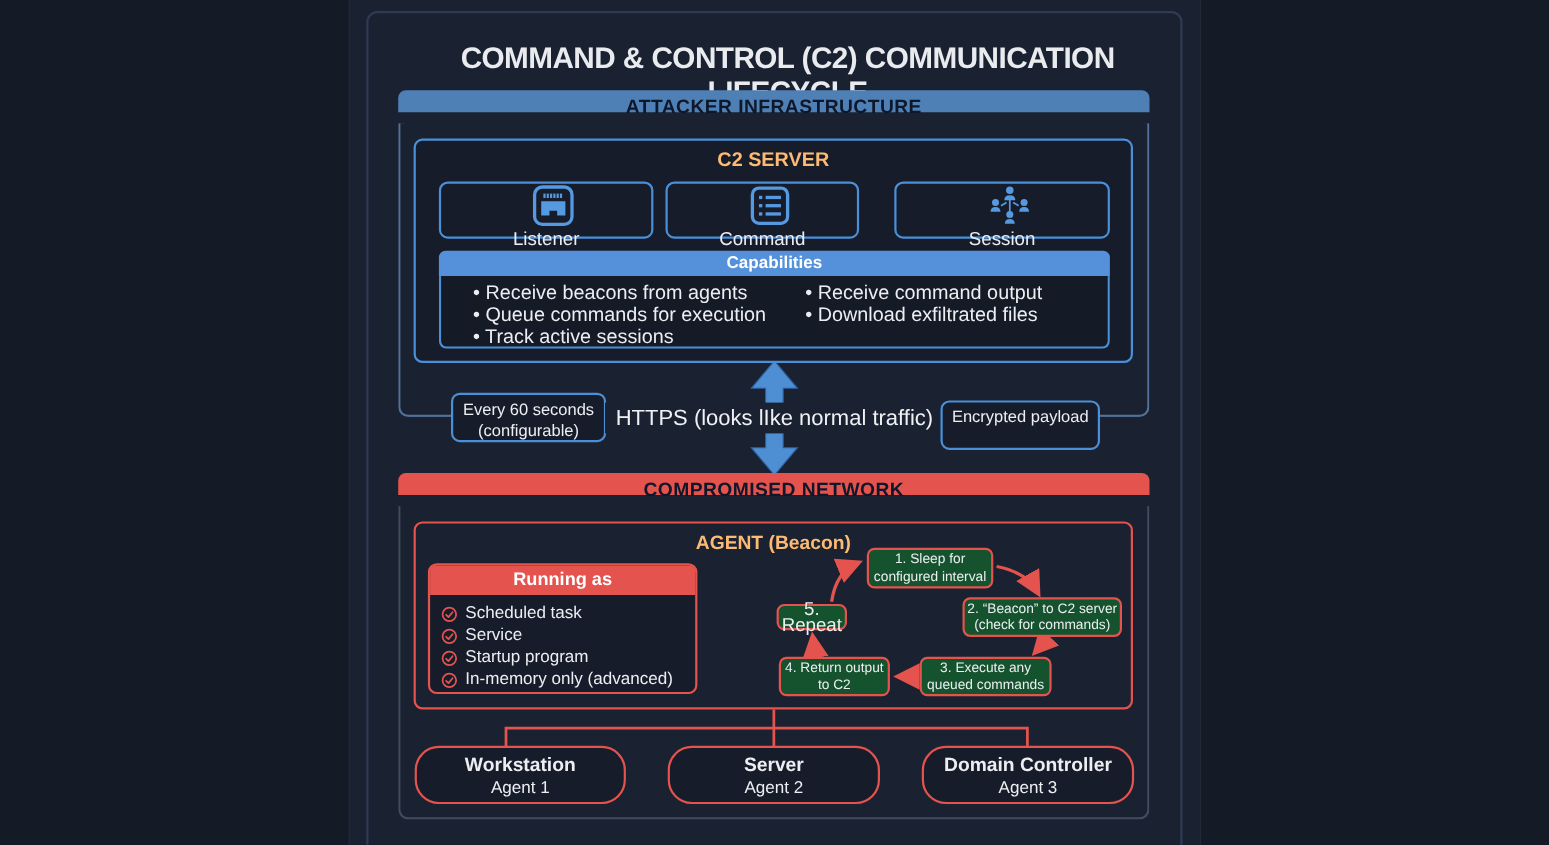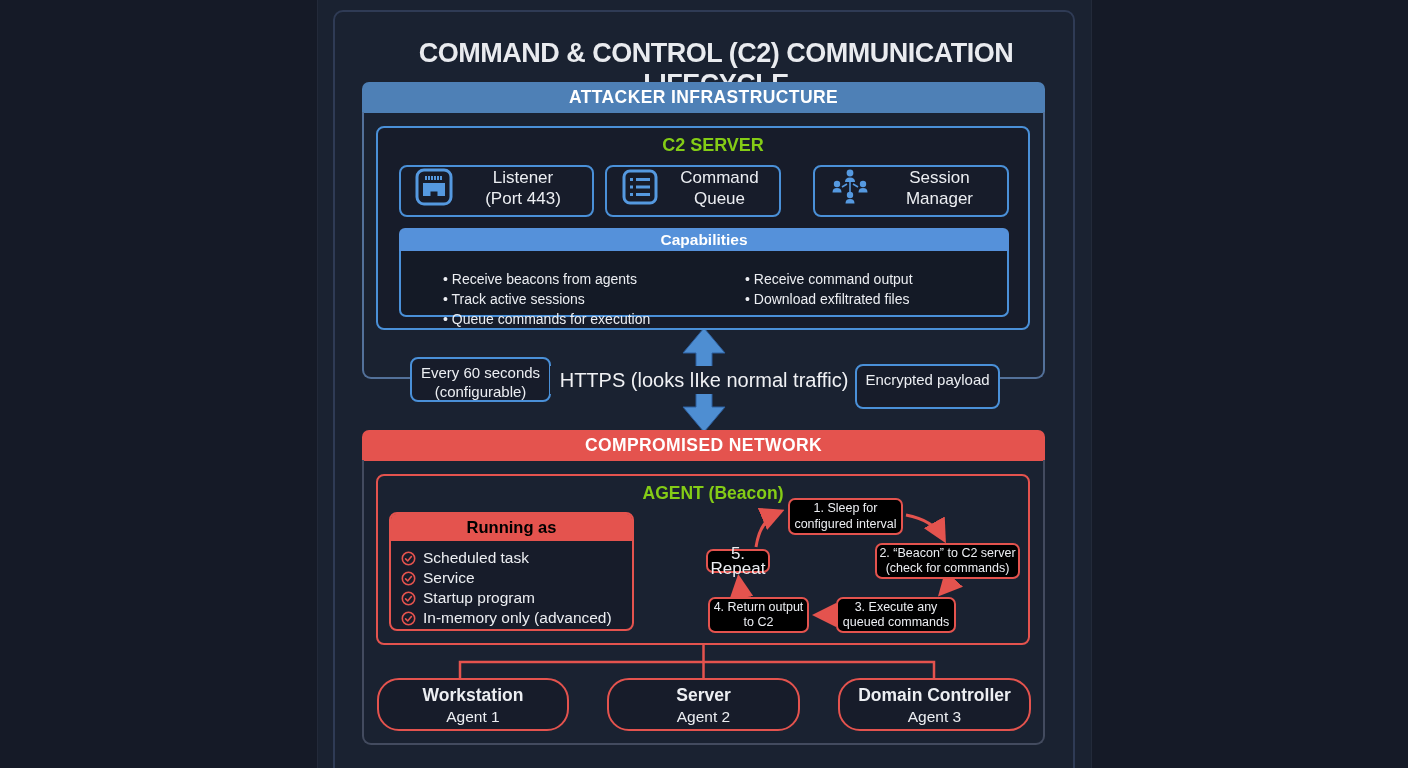--- a/index.html
+++ b/index.html
@@ -4,50 +4,50 @@
 <style>
   html,body{margin:0;padding:0;background:#151a27;}
   .stage{position:relative;width:1408px;height:768px;overflow:hidden;
          font-family:"Liberation Sans","DejaVu Sans",sans-serif;color:#eceef2;}
   .band{position:absolute;left:317px;top:0;width:773px;height:768px;background:#1a2231;
         border-left:1px solid #232a3a;border-right:1px solid #232a3a;}
   .frame{position:absolute;left:333px;top:10px;width:742px;height:790px;
          border:2px solid #2f3b55;border-radius:10px;box-sizing:border-box;}
   .title{position:absolute;left:333px;top:26px;width:742px;margin:12px;text-align:center;
          font-size:27px;font-weight:bold;letter-spacing:-0.5px;color:#e9ebef;}
-  .sec-header{position:absolute;height:31px;line-height:31px;text-align:center;
-              font-weight:bold;font-size:17.5px;letter-spacing:.4px;color:#ffffff;box-sizing:border-box;}
+  .sec-header{position:absolute;height:20px;line-height:31px;text-align:center;
+              font-weight:bold;font-size:17.5px;letter-spacing:.4px;color:#0f172a;box-sizing:border-box;}
   .hdr-blue{background:#4e80b6;border-radius:7px 7px 0 0;}
   .hdr-red{background:#e4534e;border-radius:7px 7px 0 0;}
   .sec-body{position:absolute;box-sizing:border-box;border-radius:0 0 9px 9px;}
   .attacker-body{border:2px solid #53719a;border-top:none;}
   .comp-body{border:2px solid #434b5f;border-top:none;}
   .bluebox{position:absolute;box-sizing:border-box;border:2px solid #4a90d8;border-radius:8px;background:#171c2a;}
   .redbox{position:absolute;box-sizing:border-box;border:2px solid #e4534e;border-radius:8px;background:#171c2a;}
-  .boxtitle{position:absolute;text-align:center;font-weight:bold;font-size:18px;color:#84cc16;padding-left:10px;}
-  .comp{display:flex;align-items:flex-start;}
+  .boxtitle{position:absolute;text-align:center;font-weight:bold;font-size:18px;color:#fdba74;}
+  .comp{display:flex;align-items:center;flex-direction:column;}
   .comp .ic{flex:0 0 auto;margin-left:13px;}
   .comp .lbl{flex:1 1 auto;text-align:center;font-size:17px;line-height:21px;}
   .comp .lbl span{display:block;}
   .caphdr{position:absolute;left:399px;top:228px;width:610px;height:23px;line-height:23px;
           background:#5591da;border-radius:6px 6px 0 0;text-align:center;
           font-weight:bold;font-size:15.5px;color:#fff;}
   .capbody{position:absolute;left:399px;top:251px;width:610px;height:66px;box-sizing:border-box;
            border:2px solid #4a90d8;border-top:none;border-radius:0 0 7px 7px;background:#141a26;}
-  .caplist{position:absolute;top:5px;margin:13px;padding:0;list-style:none;font-size:14px;line-height:20px;}
+  .caplist{position:absolute;top:5px;margin:0;padding:0;list-style:none;font-size:18px;line-height:20px;}
   .caplist li::before{content:"•  ";color:#eceef2;}
   .smalltext{font-size:15px;line-height:19px;text-align:center;}
   .https-lbl{position:absolute;left:550px;top:366px;width:308px;height:28px;line-height:28px;
              text-align:center;font-size:20px;background:#1a2231;color:#f0f1f4;}
   .runhdr{height:27px;line-height:27px;background:#e4534e;border-radius:5px 5px 0 0;
-          text-align:center;font-weight:bold;font-size:16.5px;color:#000000;}
+          text-align:center;font-weight:bold;font-size:16.5px;color:#ffffff;}
   .runlist{margin:0;padding:7px 0 0 10px;list-style:none;font-size:15.5px;line-height:20px;}
   .runlist li{display:flex;align-items:center;gap:7px;}
   .cyc{position:absolute;box-sizing:border-box;border:2px solid #e4534e;border-radius:7px;
-       background:#000000;text-align:center;font-size:12.5px;line-height:15.5px;
+       background:#14532d;text-align:center;font-size:12.5px;line-height:15.5px;
        display:flex;flex-direction:column;justify-content:center;}
   .host{text-align:center;border-radius:22px;}
   .host .hn{display:block;font-weight:bold;font-size:17.5px;line-height:24px;padding-top:3px;}
   .host .ha{display:block;font-size:15.5px;line-height:20px;}
   .overlay{position:absolute;left:0;top:0;width:1408px;height:768px;pointer-events:none;}
 </style>
 </head>
 <body>
 
 <div class="stage">
@@ -140,22 +140,22 @@
     <div class="lbl">
       <span>Session</span>
       <span>Manager</span>
     </div>
   </div>
 
   <div class="caphdr">Capabilities</div>
   <div class="capbody">
     <ul class="caplist" style="left:29px;">
       <li>Receive beacons from agents</li>
+      <li>Queue commands for execution</li>
       <li>Track active sessions</li>
-      <li>Queue commands for execution</li>
     </ul>
     <ul class="caplist" style="left:331px;">
       <li>Receive command output</li>
       <li>Download exfiltrated files</li>
     </ul>
   </div>
 
   <div class="bluebox smalltext" style="left:410px;top:357px;width:141px;height:45px;padding-top:4px;">
     <span style="display:block">Every 60 seconds</span>
     <span style="display:block">(configurable)</span>

